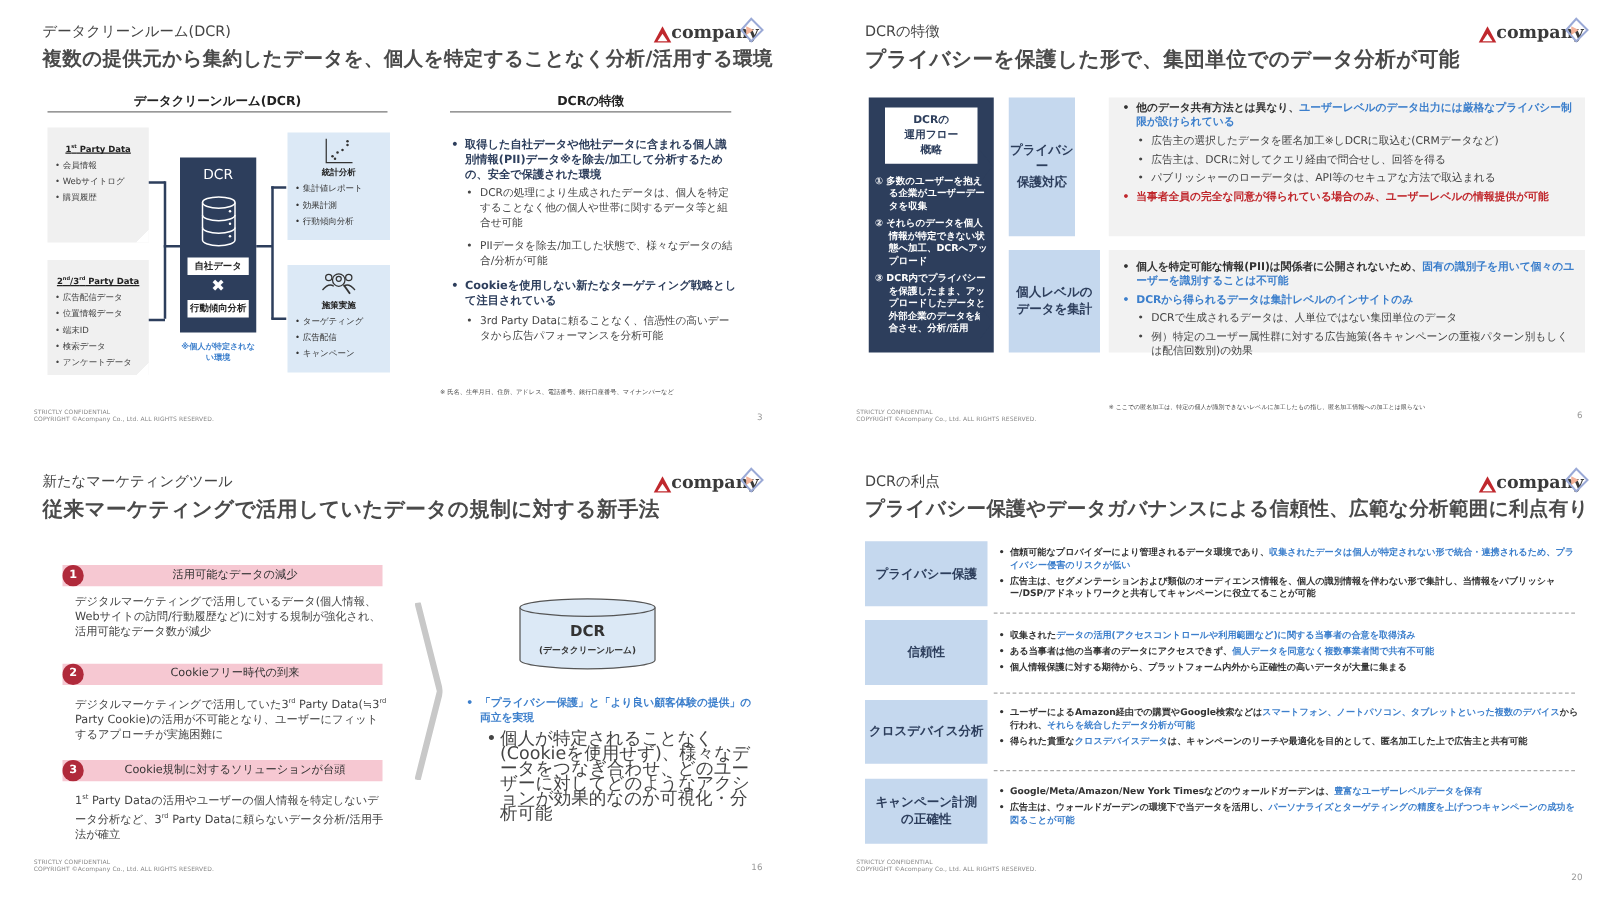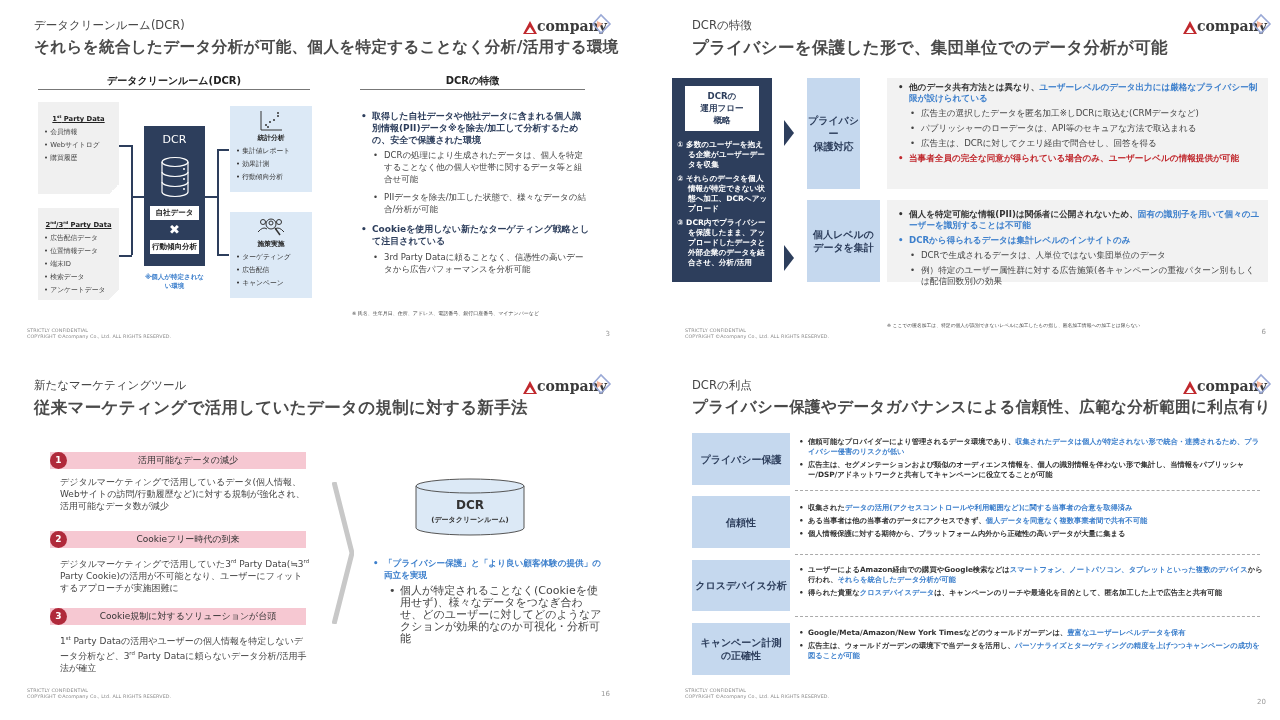--- a/index.html
+++ b/index.html
@@ -27,21 +27,21 @@
   .dcr-box { position: absolute; background: #2d3e5c; color: #fff; }
   .tagbox { position: absolute; background: #fff; color: #222; font-size: 7.5px; font-weight: bold; text-align: center; line-height: 14px; }
   .bluebox { position: absolute; background: #dce9f6; font-size: 6.8px; color: #333; line-height: 13px; padding: 4px 6px; }
   .bluebox .h { text-align: center; font-weight: bold; color: #222; }
   .conn { position: absolute; background: #2d3e5c; }
   .bul1 { font-size: 9px; font-weight: bold; color: #2d3e5c; line-height: 12px; }
   .bul2 { font-size: 8.5px; color: #444; line-height: 12px; }
   .li { position: relative; padding-left: 14px; }
   .li::before { content: "•"; position: absolute; left: 3px; top: 0; }
   
-  .navy { position: absolute; background: #2d3e5c; color: #fff; }
+  .navy { position: absolute; background: #2d3e5c; color: #fff; margin-left: 23px; }
   .chev { position: absolute; width: 0; height: 0; border-top: 13px solid transparent; border-bottom: 13px solid transparent; border-left: 10px solid #2d3e5c; }
   .lblue { position: absolute; background: #c5d8ee; color: #2d3e5c; font-size: 10px; font-weight: bold; text-align: center; display: flex; align-items: center; justify-content: center; line-height: 13px; }
   .gray { position: absolute; background: #f2f2f2; padding: 4px 8px; }
   .b-bold { font-size: 8.6px; font-weight: bold; color: #333; line-height: 11px; }
   .b-norm { font-size: 8.6px; color: #444; line-height: 11px; }
   .blue { color: #3c7fcc; }
   .red { color: #c0282d; }
   
   .numbar { position: absolute; left: 50px; width: 256px; height: 17px; background: #f6c8d2; }
   .numcirc { position: absolute; left: 50px; width: 17px; height: 17px; border-radius: 50%; background: #b02a3b; color: #fff; font-size: 9px; font-weight: bold; text-align: center; line-height: 17px; }
@@ -53,21 +53,21 @@
   .row4 { position: absolute; left: 158px; width: 465px; font-size: 7.3px; font-weight: bold; color: #333; line-height: 10px; }
   .row4 .li { margin-bottom: 3px; padding-left: 10px; }
   .row4 .li::before { left: 1px; }
   sup { font-size: 60%; }
 </style>
 </head>
 <body>
 
 <div class="slide s1">
   <div class="sub">データクリーンルーム(DCR)</div>
-  <div class="title" style="font-size:15.6px;">それらを統合したデータ分析が可能、個人を特定することなく分析/活用する環境</div>
+  <div class="title" style="font-size:15.6px;">複数の提供元から集約したデータを、個人を特定することなく分析/活用する環境</div>
   <div class="logo">
     <div class="logo-tri"></div>
       <div class="logo-tri-in"></div>
     <div class="logo-text">company</div>
     <svg class="logo-mark" viewBox="0 0 24 24">
         <path d="M4 12 L12 3 L21 12 L12 21 Z" fill="none" stroke="#9aa9d6" stroke-width="1.6"></path>
         <path d="M8 9 L14 12 L8 16 Z" fill="#f4b39a"></path>
       </svg>
   </div>
 
@@ -204,22 +204,22 @@
   <div class="lblue" style="left:167px; top:200px; width:73px; height:82px;">
     <div>
         <div>個人レベルの</div>
         <div>データを集計</div>
       </div>
   </div>
 
   <div class="gray" style="left:247px; top:78px; width:381px; height:111px;">
     <div class="li b-bold"><span>他のデータ共有方法とは異なり、</span><span class="blue">ユーザーレベルのデータ出力には厳格なプライバシー制限が設けられている</span></div>
     <div class="li b-norm" style="margin-left:12px; margin-top:4px;">広告主の選択したデータを匿名加工※しDCRに取込む(CRMデータなど)</div>
+    <div class="li b-norm" style="margin-left:12px; margin-top:4px;">広告主は、DCRに対してクエリ経由で問合せし、回答を得る</div>
     <div class="li b-norm" style="margin-left:12px; margin-top:4px;">パブリッシャーのローデータは、API等のセキュアな方法で取込まれる</div>
-    <div class="li b-norm" style="margin-left:12px; margin-top:4px;">広告主は、DCRに対してクエリ経由で問合せし、回答を得る</div>
     <div class="li b-bold red" style="margin-top:4px;">当事者全員の完全な同意が得られている場合のみ、ユーザーレベルの情報提供が可能</div>
   </div>
   <div class="gray" style="left:247px; top:200px; width:381px; height:82px; padding-top:9px;">
     <div class="li b-bold"><span>個人を特定可能な情報(PII)は関係者に公開されないため、</span><span class="blue">固有の識別子を用いて個々のユーザーを識別することは不可能</span></div>
     <div class="li b-bold blue" style="margin-top:4px;">DCRから得られるデータは集計レベルのインサイトのみ</div>
     <div class="li b-norm" style="margin-left:12px; margin-top:4px;">DCRで生成されるデータは、人単位ではない集団単位のデータ</div>
     <div class="li b-norm" style="margin-left:12px; margin-top:4px;">例）特定のユーザー属性群に対する広告施策(各キャンペーンの重複パターン別もしくは配信回数別)の効果</div>
   </div>
   <div style="position:absolute; left:247px; top:322px; font-size:4.8px; color:#444; white-space:nowrap;">※ ここでの匿名加工は、特定の個人が識別できないレベルに加工したもの指し、匿名加工情報への加工とは限らない</div>
 
@@ -264,21 +264,21 @@
 
   <svg style="position:absolute; left:414px; top:118px;" width="112" height="60" viewBox="0 0 112 60">
       <path d="M2 8 V50 A54 7 0 0 0 110 50 V8" fill="#dce9f6" stroke="#555" stroke-width="1"></path>
       <ellipse cx="56" cy="8" rx="54" ry="7" fill="#dce9f6" stroke="#555" stroke-width="1"></ellipse>
     </svg>
   <div style="position:absolute; left:414px; top:138px; width:112px; text-align:center; font-size:12px; font-weight:bold; color:#333;">DCR</div>
   <div style="position:absolute; left:414px; top:155px; width:112px; text-align:center; font-size:7px; font-weight:bold; color:#333;">(データクリーンルーム)</div>
 
   <div class="pos" style="left:370px; top:197px; width:235px;">
     <div class="li bul1" style="color:#3c7fcc; font-size:8.6px;">「プライバシー保護」と「より良い顧客体験の提供」の両立を実現</div>
-    <div class="li bul2" style="margin-left:16px; margin-top:4px; font-size:11px;">個人が特定されることなく(Cookieを使用せず)、様々なデータをつなぎ合わせ、どのユーザーに対してどのようなアクションが効果的なのか可視化・分析可能</div>
+    <div class="li bul2" style="margin-left:16px; margin-top:4px; font-size:14px;">個人が特定されることなく(Cookieを使用せず)、様々なデータをつなぎ合わせ、どのユーザーに対してどのようなアクションが効果的なのか可視化・分析可能</div>
   </div>
 
   <div class="foot">
       <div>STRICTLY CONFIDENTIAL</div>
       <div>COPYRIGHT ©Acompany Co., Ltd. ALL RIGHTS RESERVED.</div>
     </div>
   <div class="pnum">16</div>
 </div>
 
 <div class="slide s4">

